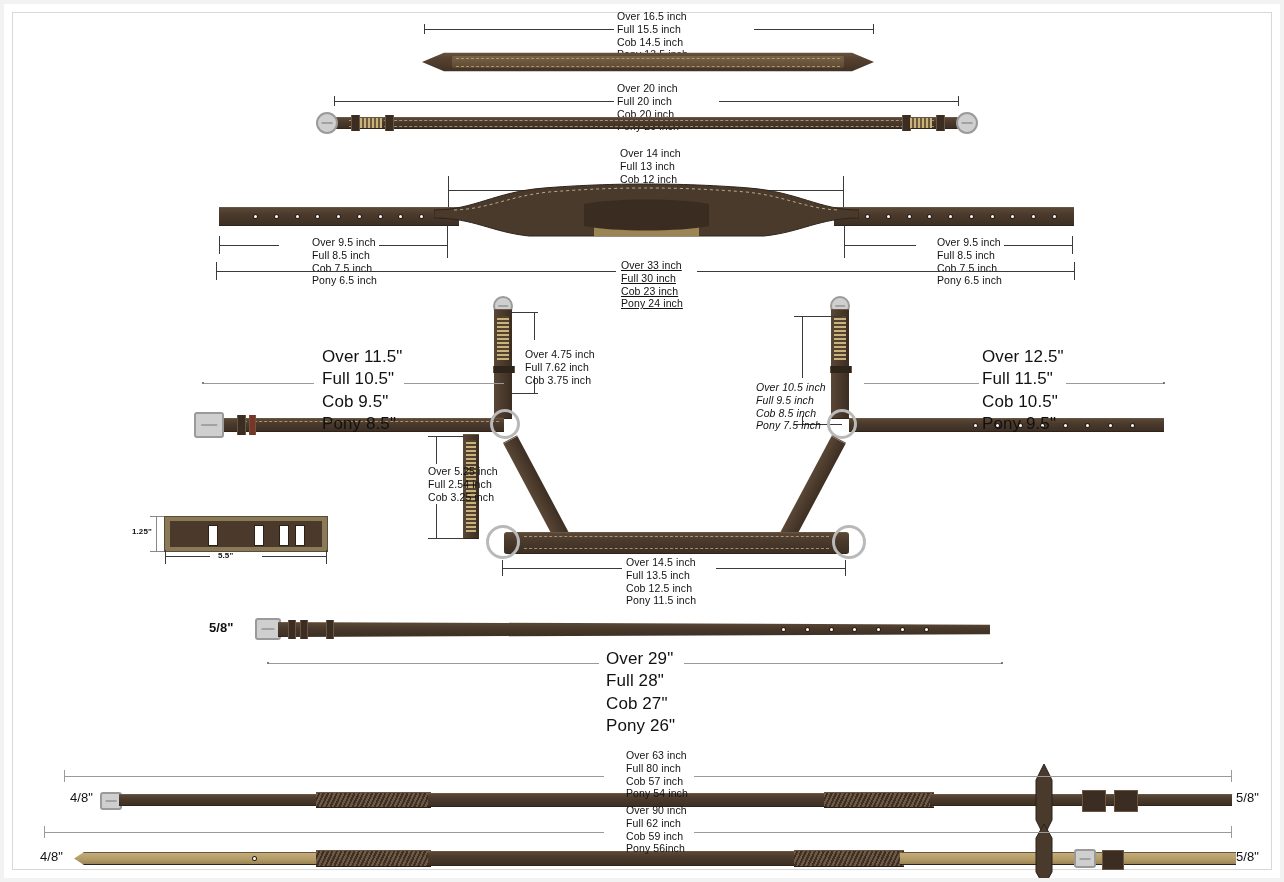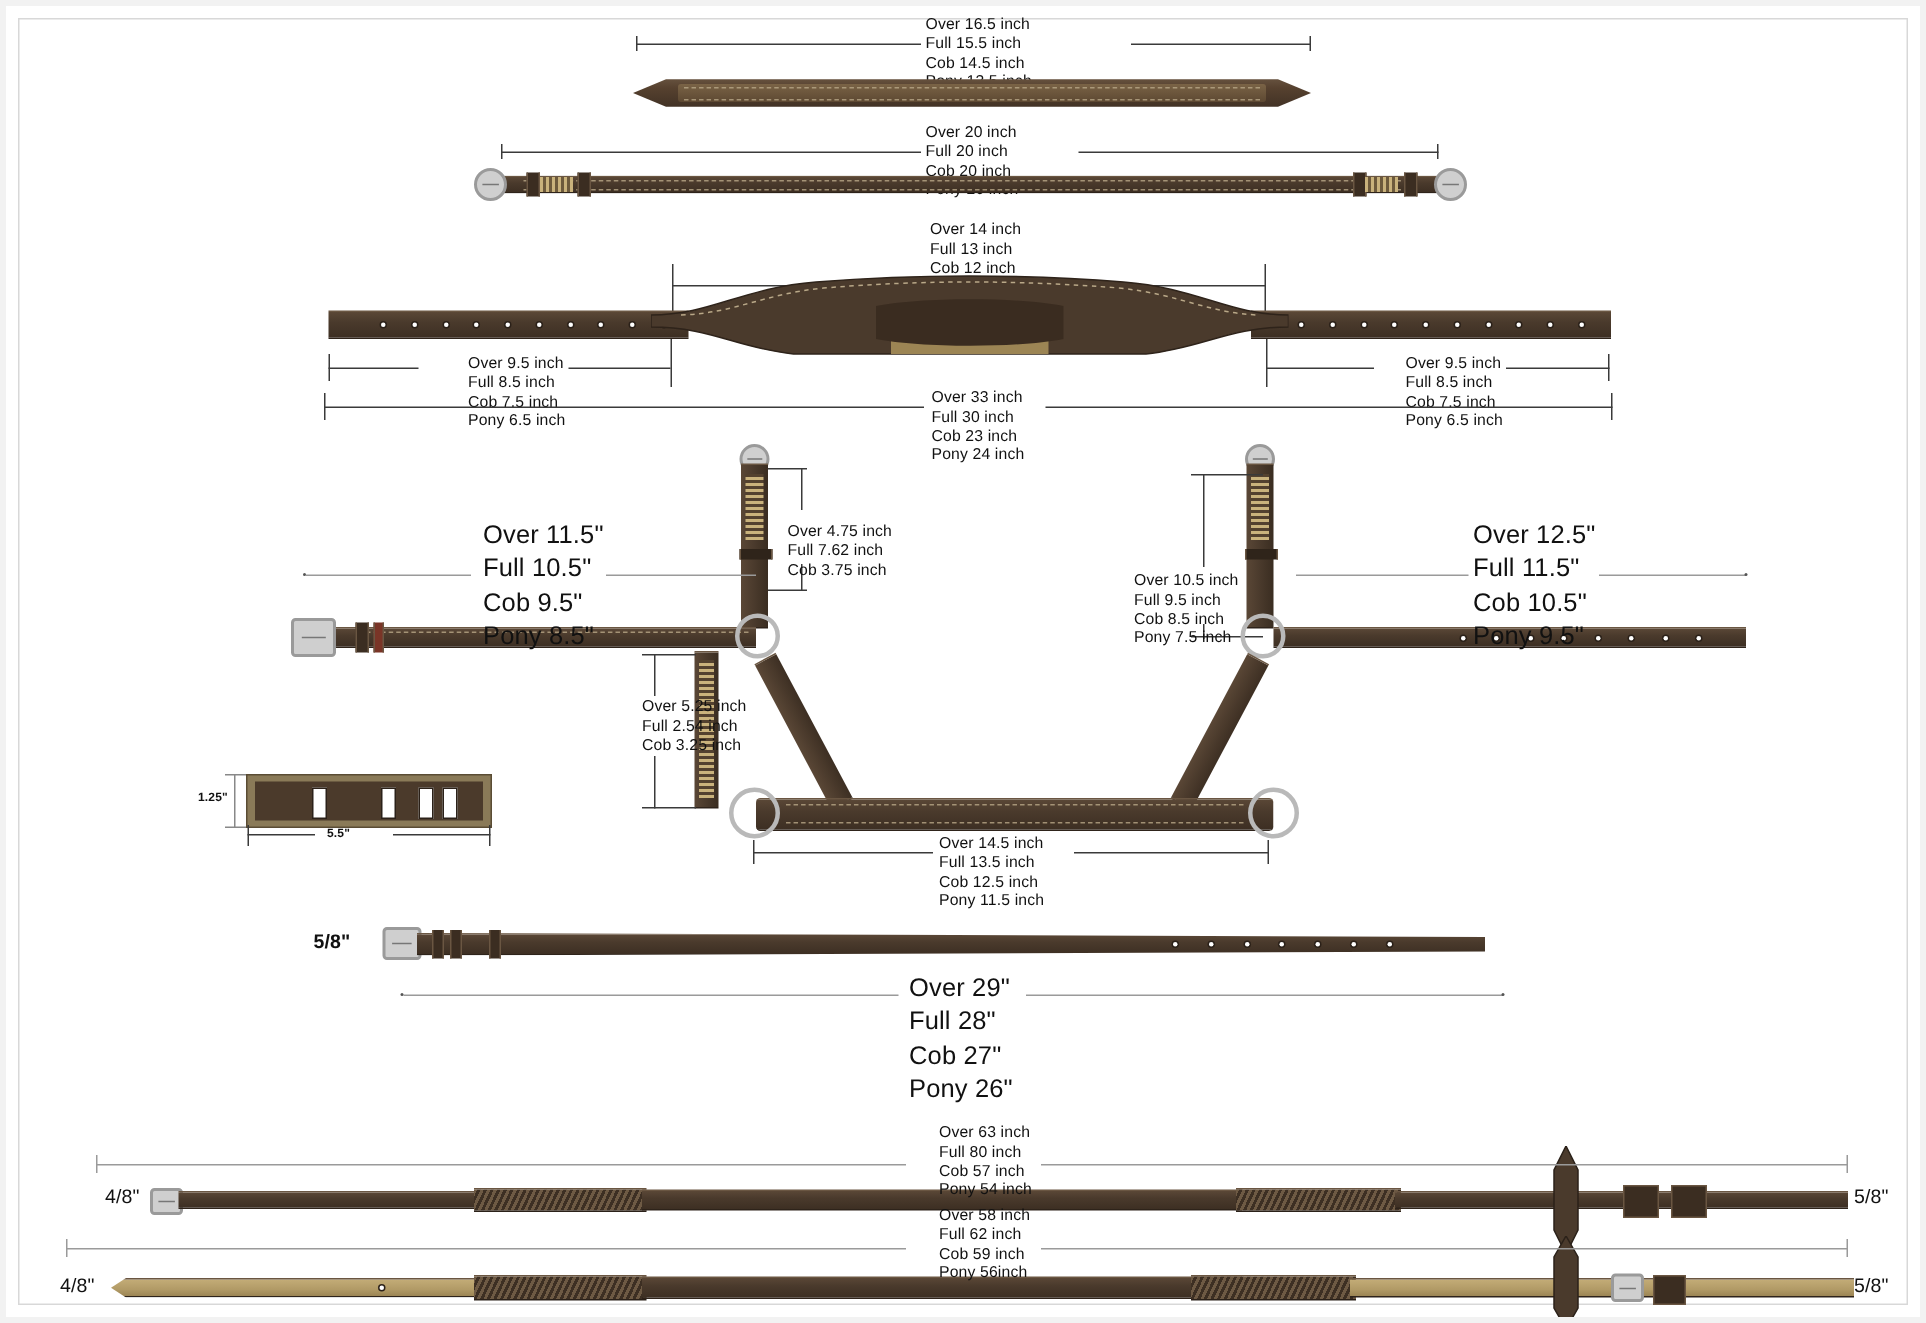--- a/index.html
+++ b/index.html
@@ -262,21 +262,21 @@
       <div>Over 9.5 inch</div>
       <div>Full 8.5 inch</div>
       <div>Cob 7.5 inch</div>
       <div>Pony 6.5 inch</div>
     </div>
 
     <div class="dim-h" style="left:212px;top:267px;width:400px;"></div>
     <div class="dim-h" style="left:693px;top:267px;width:378px;"></div>
     <div class="dim-v" style="left:212px;top:258px;height:18px;"></div>
     <div class="dim-v" style="left:1070px;top:258px;height:18px;"></div>
-    <div class="lbl sm" style="left:617px;top:255px;">
+    <div class="lbl sm" style="left:617px;top:255px;text-decoration:underline;">
       <div>Over 33 inch</div>
       <div>Full 30 inch</div>
       <div>Cob 23 inch</div>
       <div>Pony 24 inch</div>
     </div>
   </div>
 
   <div>
 
     <div class="buckle" style="left:489px;top:292px;width:20px;height:20px;border-radius:10px;">
@@ -305,21 +305,21 @@
     <div class="lbl sm" style="left:521px;top:344px;">
       <div>Over 4.75 inch</div>
       <div>Full 7.62 inch</div>
       <div>Cob 3.75 inch</div>
     </div>
 
     <div class="dim-v" style="left:798px;top:312px;height:62px;"></div>
     <div class="dim-h" style="left:790px;top:312px;width:48px;"></div>
     <div class="dim-h" style="left:790px;top:420px;width:48px;"></div>
     <div class="dim-v" style="left:798px;top:412px;height:10px;"></div>
-    <div class="lbl sm" style="left:752px;top:377px;">
+    <div class="lbl sm" style="left:752px;top:377px;font-style:italic;">
       <div>Over 10.5 inch</div>
       <div>Full 9.5 inch</div>
       <div>Cob 8.5 inch</div>
       <div>Pony 7.5 inch</div>
     </div>
 
     <div class="strap" style="left:215px;top:414px;width:285px;height:14px;"></div>
     <div class="stitch" style="left:240px;top:417px;width:255px;"></div>
     <div class="buckle" style="left:190px;top:408px;width:30px;height:26px;">
         <span class="tongue"></span>
@@ -505,20 +505,20 @@
     <div class="buckle" style="left:1070px;top:845px;width:22px;height:19px;">
         <span class="tongue"></span>
       </div>
     <div class="keeper" style="left:1098px;top:846px;width:20px;height:18px;background:#3b2d21;border:1px solid #6a5642;"></div>
 
     <div class="dim-h light" style="left:40px;top:828px;width:560px;"></div>
     <div class="dim-h light" style="left:690px;top:828px;width:538px;"></div>
     <div class="dim-v light" style="left:40px;top:822px;height:12px;"></div>
     <div class="dim-v light" style="left:1227px;top:822px;height:12px;"></div>
     <div class="lbl sm" style="left:622px;top:800px;">
-      <div>Over 58 inch</div>
+      <div>Over 90 inch</div>
       <div>Full 62 inch</div>
       <div>Cob 59 inch</div>
       <div>Pony 56inch</div>
     </div>
   </div>
 
 </div>
 
 </body></html>

